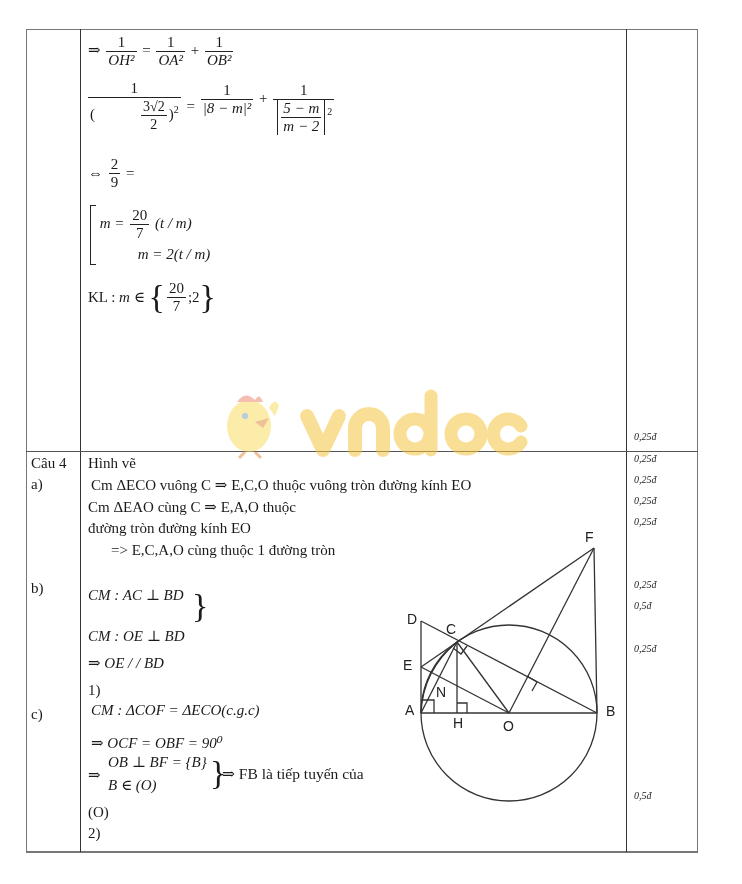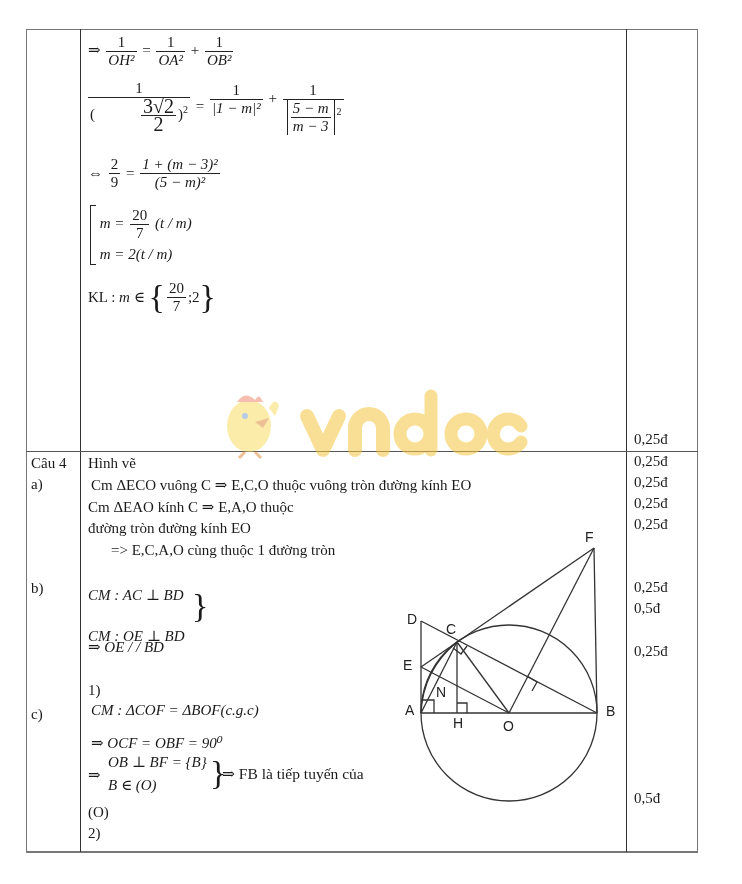--- a/index.html
+++ b/index.html
@@ -7,21 +7,21 @@
          font-family:"Liberation Serif", "DejaVu Serif", serif; color:#1a1a1a; font-size:15px; }
   .abs { position:absolute; white-space:nowrap; }
   .it { font-style:italic; }
   .frac { display:inline-block; vertical-align:middle; text-align:center; margin:0 2px; }
   .frac > span { display:block; line-height:17px; padding:0 2px; }
   .frac > span.num { border-bottom:1px solid #222; }
   .sup { font-size:10px; vertical-align:super; }
   .tline { position:absolute; background:#777; }
   .bar { border-left:1px solid #222; border-right:1px solid #222; }
   .lbrack { display:inline-block; border-left:1.5px solid #222; border-top:1.5px solid #222; border-bottom:1.5px solid #222; width:5px; vertical-align:middle; }
-  .score { position:absolute; left:634px; font-size:15px; }
+  .score { position:absolute; left:634px; font-size:10px;font-style:italic; }
   svg text { font-family:"Liberation Sans", "DejaVu Sans", sans-serif; font-size:14px; fill:#222; }
 </style>
 </head>
 <body>
 
 <div class="tline" style="left:26px;top:29px;width:672px;height:1px;"></div>
 <div class="tline" style="left:26px;top:851px;width:672px;height:2px;"></div>
 <div class="tline" style="left:26px;top:29px;width:1px;height:823px;"></div>
 <div class="tline" style="left:697px;top:29px;width:1px;height:823px;"></div>
 <div class="tline" style="left:80px;top:29px;width:1px;height:823px;background:#333;"></div>
@@ -52,76 +52,75 @@
     <span class="frac"><span class="num">1</span><span class="it">OH²</span></span>
     <span>=</span>
     <span class="frac"><span class="num">1</span><span class="it">OA²</span></span>
     <span>+</span>
     <span class="frac"><span class="num">1</span><span class="it">OB²</span></span>
   </div>
 
   <div class="abs" style="left:86px;top:80px;">
     <span class="frac">
       <span class="num">1</span>
-      <span>(<span class="frac" style="font-size:20px;margin-left:46px;"><span class="num">3√2</span><span>2</span></span>)<span class="sup">2</span></span>
+      <span>(<span class="frac" style="font-size:14px;margin-left:46px;"><span class="num">3√2</span><span>2</span></span>)<span class="sup">2</span></span>
     </span>
     <span style="vertical-align:middle;">=</span>
-    <span class="frac" style="vertical-align:top;margin-top:2px;"><span class="num">1</span><span class="it">|1 − m|²</span></span>
+    <span class="frac" style="vertical-align:top;margin-top:2px;"><span class="num">1</span><span class="it">|8 − m|²</span></span>
     <span style="vertical-align:top;position:relative;top:10px;">+</span>
     <span class="frac" style="vertical-align:top;margin-top:2px;">
       <span class="num">1</span>
-      <span><span class="bar frac it" style="padding:0 3px;"><span class="num">5 − m</span><span>m − 3</span></span><span class="sup">2</span></span>
+      <span><span class="bar frac it" style="padding:0 3px;"><span class="num">5 − m</span><span>m − 2</span></span><span class="sup">2</span></span>
     </span>
   </div>
 
   <div class="abs" style="left:88px;top:156px;">
     <span style="vertical-align:middle;">⇔</span>
     <span class="frac"><span class="num">2</span><span>9</span></span>
     <span style="vertical-align:middle;">=</span>
-    <span class="frac it"><span class="num">1 + (m − 3)²</span><span>(5 − m)²</span></span>
   </div>
 
   <div class="abs" style="left:88px;top:205px;">
     <span class="lbrack" style="height:58px;margin-left:2px;"></span>
     <span style="display:inline-block;vertical-align:middle;" class="it">
       <span style="display:block;">
         <span>m =</span>
         <span class="frac" style="font-style:normal;"><span class="num">20</span><span>7</span></span>
         <span>(t / m)</span>
       </span>
-      <span style="display:block;margin-top:4px;">m = 2(t / m)</span>
+      <span style="display:block;margin-top:4px;margin-left:38px;">m = 2(t / m)</span>
     </span>
   </div>
 
   <div class="abs" style="left:88px;top:278px;">
     <span style="vertical-align:middle;">KL :</span>
     <span class="it" style="vertical-align:middle;">m ∈</span>
     <span style="font-size:34px;vertical-align:middle;font-weight:100;">{</span><span class="frac"><span class="num">20</span><span>7</span></span><span style="vertical-align:middle;">;2</span><span style="font-size:34px;vertical-align:middle;font-weight:100;">}</span>
   </div>
   <div class="score" style="top:431px;">0,25đ</div>
 </div>
 
 <div class="abs" style="left:31px;top:455px;">Câu 4</div>
 <div class="abs" style="left:31px;top:476px;">a)</div>
 <div class="abs" style="left:31px;top:580px;">b)</div>
 <div class="abs" style="left:31px;top:706px;">c)</div>
 
 <div class="abs" style="left:88px;top:455px;">Hình vẽ</div>
 <div class="abs" style="left:91px;top:476px;">Cm ΔECO vuông C ⇒ E,C,O thuộc vuông tròn đường kính EO</div>
-<div class="abs" style="left:88px;top:498px;">Cm ΔEAO kính C ⇒ E,A,O thuộc</div>
+<div class="abs" style="left:88px;top:498px;">Cm ΔEAO cùng C ⇒ E,A,O thuộc</div>
 <div class="abs" style="left:88px;top:520px;">đường tròn đường kính EO</div>
 <div class="abs" style="left:88px;top:542px;margin-left:23px;">=&gt; E,C,A,O cùng thuộc 1 đường tròn</div>
 
 <div class="abs it" style="left:88px;top:586px;">CM : AC ⊥ BD</div>
 <div class="abs it" style="left:88px;top:627px;">CM : OE ⊥ BD</div>
 <div class="abs" style="left:192px;top:584px;font-size:34px;line-height:44px;font-weight:100;">}</div>
-<div class="abs it" style="left:88px;top:638px;text-align:center;">⇒ OE / / BD</div>
+<div class="abs it" style="left:88px;top:654px;text-align:center;">⇒ OE / / BD</div>
 
 <div class="abs" style="left:88px;top:682px;">1)</div>
-<div class="abs it" style="left:91px;top:702px;">CM : ΔCOF = ΔBOF(c.g.c)</div>
+<div class="abs it" style="left:91px;top:702px;">CM : ΔCOF = ΔECO(c.g.c)</div>
 <div class="abs it" style="left:91px;top:734px;">⇒ OCF = OBF = 90⁰</div>
 <div class="abs" style="left:88px;top:766px;">⇒</div>
 <div class="abs it" style="left:108px;top:753px;font-style:italic;">OB ⊥ BF = {B}</div>
 <div class="abs it" style="left:108px;top:776px;">B ∈ (O)</div>
 <div class="abs" style="left:210px;top:751px;font-size:34px;line-height:44px;font-weight:100;">}</div>
 <div class="abs" style="left:222px;top:765px;font-size:15.5px;">⇒ FB là tiếp tuyến của</div>
 <div class="abs" style="left:88px;top:804px;">(O)</div>
 <div class="abs" style="left:88px;top:825px;">2)</div>
 
 <div class="score" style="top:453px;">0,25đ</div>

